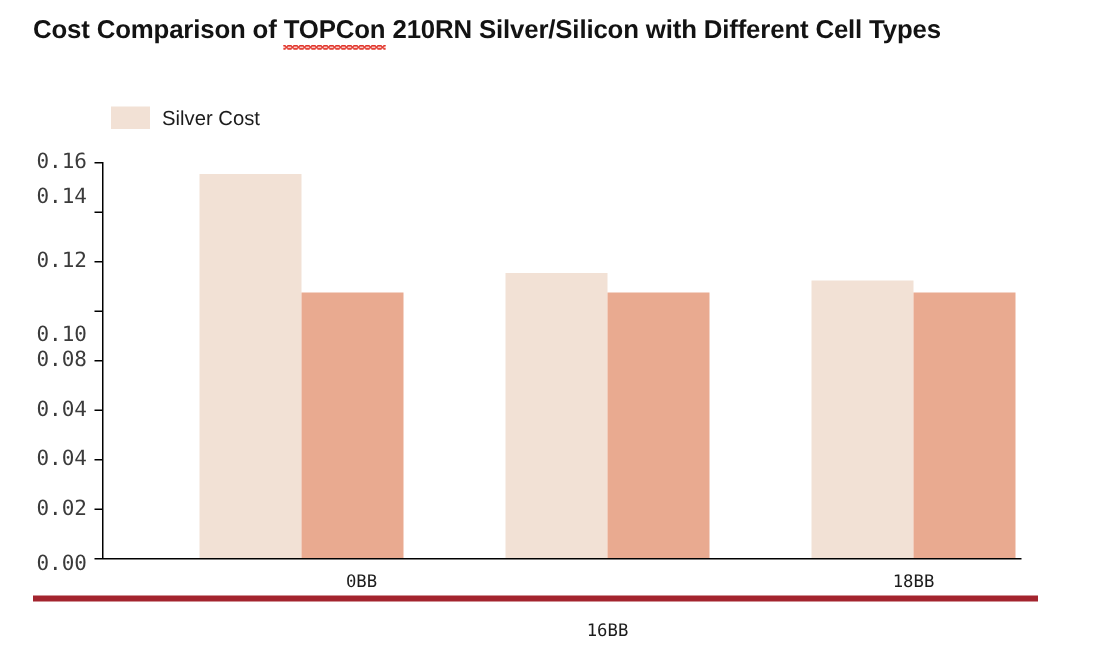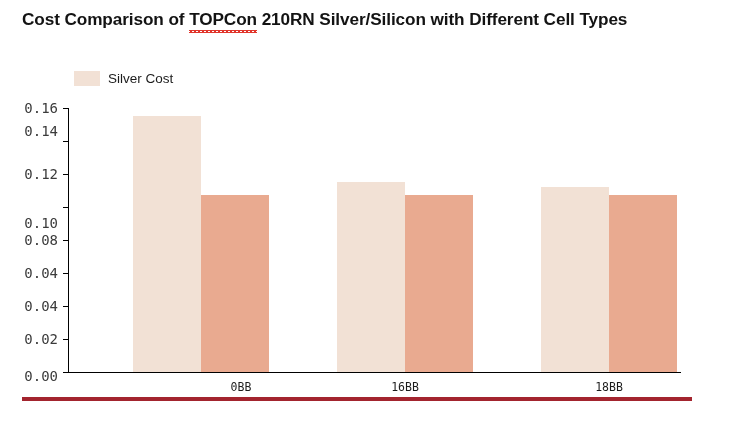--- a/index.html
+++ b/index.html
@@ -127,20 +127,20 @@
     <div id="bars">
         <div class="bar" title="Silver Cost 0BB: 0.155" style="left: 65px; width: 68px; height: 255.75px; background: rgb(242, 225, 213);"></div>
         <div class="bar" title="Silicon Cost 0BB: 0.107" style="left: 133px; width: 68px; height: 176.55px; background: rgb(233, 170, 144);"></div>
         <div class="bar" title="Silver Cost 16BB: 0.115" style="left: 269px; width: 68px; height: 189.75px; background: rgb(242, 225, 213);"></div>
         <div class="bar" title="Silicon Cost 16BB: 0.107" style="left: 337px; width: 68px; height: 176.55px; background: rgb(233, 170, 144);"></div>
         <div class="bar" title="Silver Cost 18BB: 0.112" style="left: 473px; width: 68px; height: 184.8px; background: rgb(242, 225, 213);"></div>
         <div class="bar" title="Silicon Cost 18BB: 0.107" style="left: 541px; width: 68px; height: 176.55px; background: rgb(233, 170, 144);"></div>
       </div>
     <div id="catlabels">
         <div class="cat-label" style="left: 133px; margin-left: 40px;">0BB</div>
-        <div class="cat-label" style="left: 337px;">16BB</div>
+        <div class="cat-label" style="left: 337px; margin-top: 33px;">16BB</div>
         <div class="cat-label" style="left: 541px;">18BB</div>
       </div>
   </div>
 
   <div class="rule"></div>
 
 </div>
 
 </body></html>

